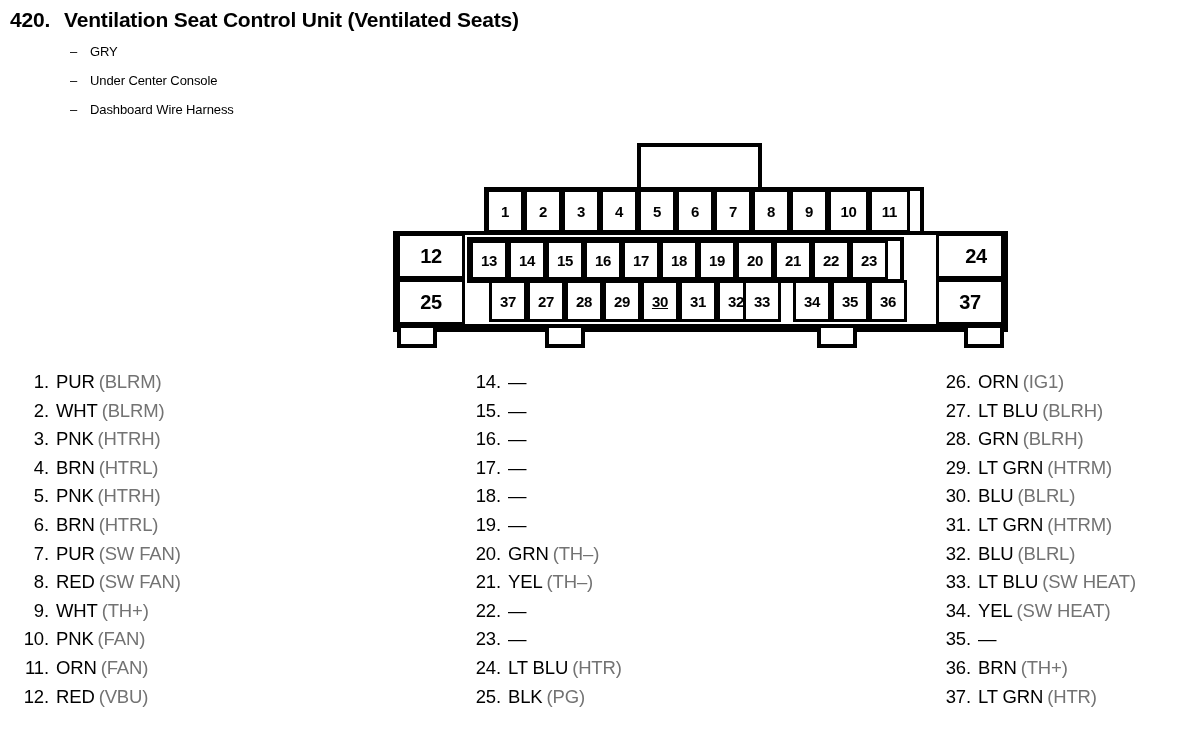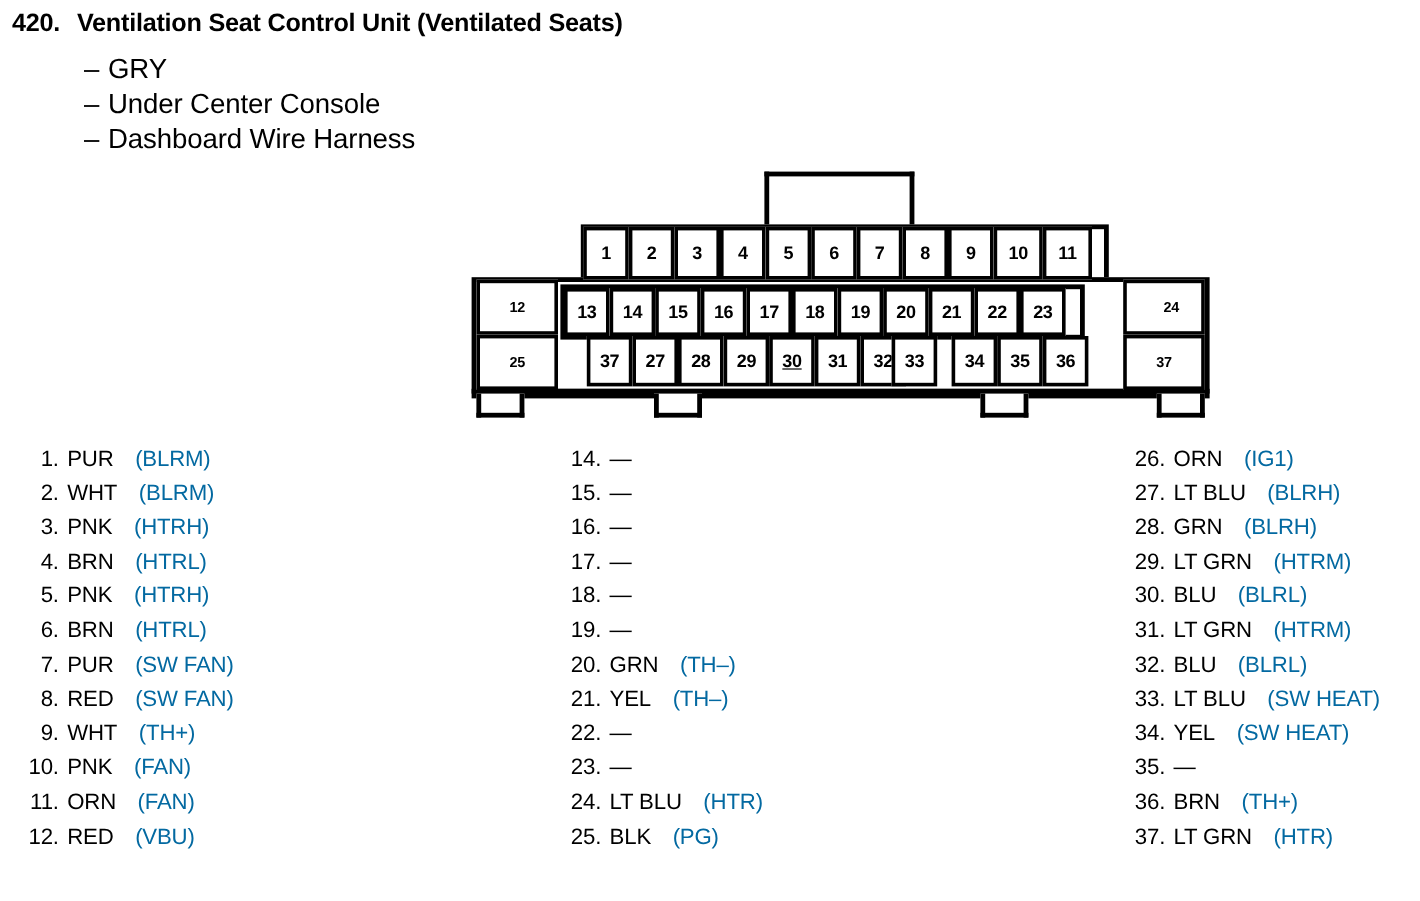--- a/index.html
+++ b/index.html
@@ -37,21 +37,21 @@
   }
   #title-text {
     font-size: 21px;
     font-weight: bold;
     margin-left: 14px;
     letter-spacing: -0.2px;
   }
   .subtitle-line {
     position: absolute;
     left: 70px;
-    font-size: 23px;
+    font-size: 13px;
     white-space: nowrap;
     letter-spacing: -0.1px;
   }
   .subtitle-dash {
     display: inline-block;
     width: 20px;
   }
 
   
   #connector {
@@ -72,21 +72,21 @@
     box-sizing: border-box;
     display: flex;
     align-items: center;
     justify-content: center;
     font-size: 15px;
     font-weight: bold;
     letter-spacing: -0.3px;
     line-height: 1;
   }
   .cellbox.big {
-    font-size: 12px;
+    font-size: 20px;
   }
   .frame {
     position: absolute;
     border: 4px solid #000000;
     box-sizing: border-box;
     background: #ffffff;
   }
   .frame-open-bottom {
     position: absolute;
     border: 4px solid #000000;
@@ -123,22 +123,22 @@
     display: inline-block;
     width: 42px;
     text-align: right;
     padding-right: 7px;
     box-sizing: border-box;
   }
   .pin-wire {
     color: #000000;
   }
   .pin-sig {
-    color: #0369a1;
-    margin-left: 18px;
+    color: #737373;
+    margin-left: 4px;
   }
   .pin-dash {
     color: #000000;
   }
 </style>
 </head>
 <body>
 
 <div id="header">
   <div id="title-row">

